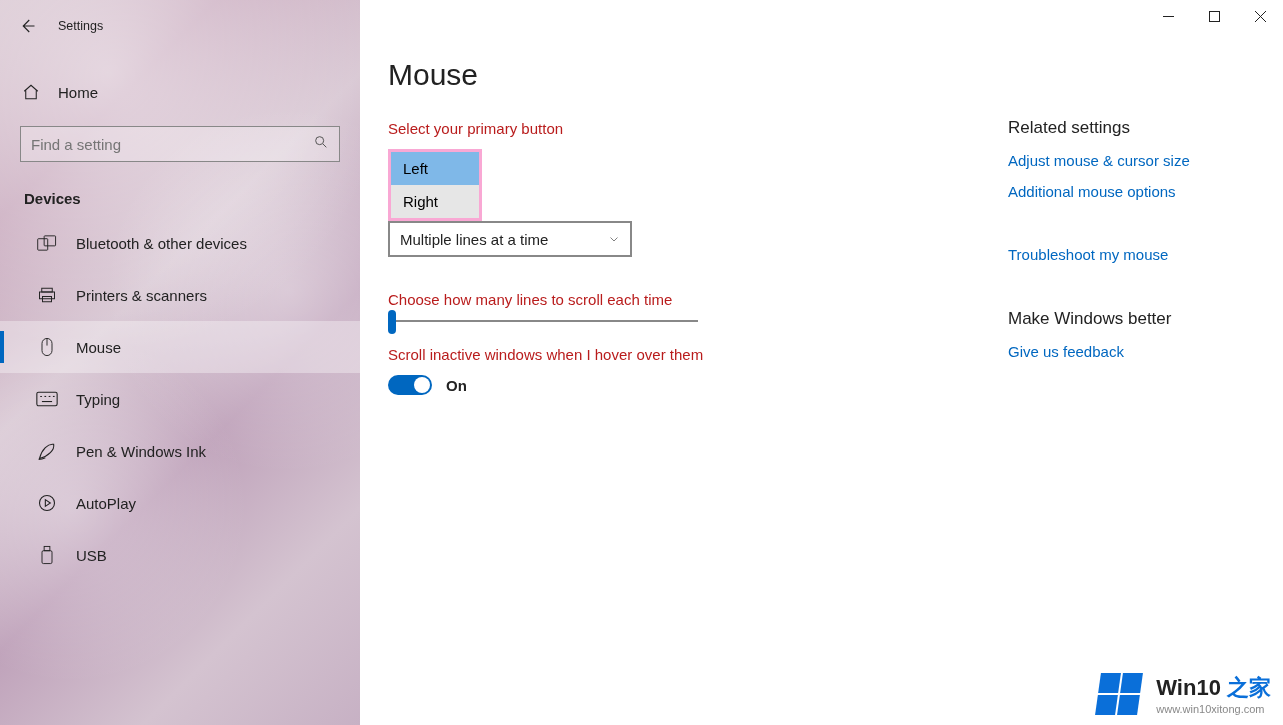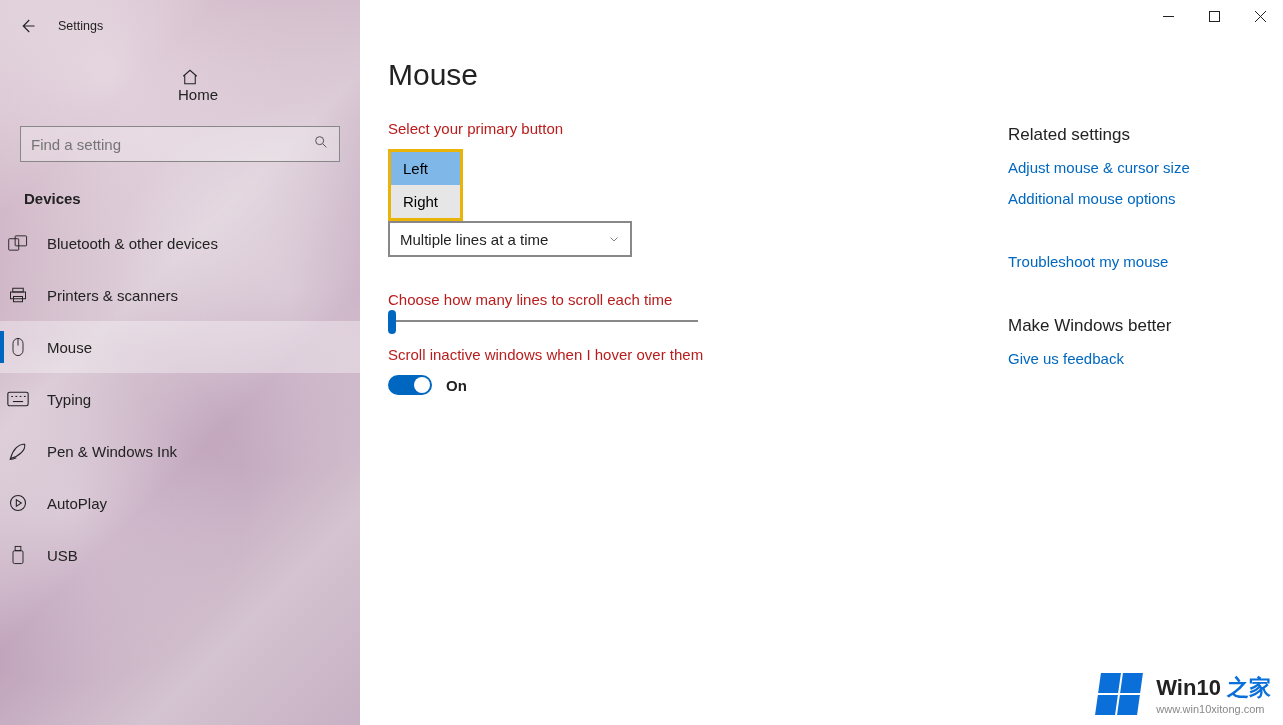--- a/index.html
+++ b/index.html
@@ -27,40 +27,39 @@
 
   .titlebar-left {
     display:flex; align-items:center; height:36px; padding-left:12px;
   }
   .back-arrow { width:30px; height:30px; display:flex; align-items:center; justify-content:center; color:#222; }
   .app-title { font-size:12.5px; color:#222; margin-left:16px; }
 
   .home-row {
     display:flex; align-items:center; height:48px; padding-left:20px; margin-top:24px;
     color:#222;
-    flex-direction:column;
   }
   .home-row .icon { width:22px; display:flex; justify-content:center; }
   .home-row .label { margin-left:16px; font-size:15px; }
 
   .search-wrap { padding: 10px 20px 0 20px; }
   .search-box {
     display:flex; align-items:center; height:36px; border:1px solid #888;
     background: rgba(255,255,255,0.25);
     padding: 0 10px;
   }
   .search-box input {
     flex:1; border:none; outline:none; background:transparent; font-size:15px; color:#555;
   }
   .search-box .sicon { color:#555; }
 
   .category-label { font-size:15px; font-weight:600; color:#222; padding:28px 0 10px 24px; }
 
   .nav-item {
-    display:flex; align-items:center; height:52px; padding-left:7px; color:#222;
+    display:flex; align-items:center; height:52px; padding-left:36px; color:#222;
     position:relative;
   }
   .nav-item .icon { width:22px; display:flex; justify-content:center; }
   .nav-item .label { margin-left:18px; font-size:15px; }
   .nav-item.selected::before {
     content:""; position:absolute; left:0; top:10px; bottom:10px; width:4px; background:#0067c0;
   }
   .nav-item.selected { background: rgba(255,255,255,0.35); }
 
   
@@ -74,21 +73,21 @@
 
   .content-left { flex:0 0 580px; padding-top:48px; }
   .content-right { flex:1; padding-top:100px; padding-left:40px; }
 
   .page-title { font-size:30px; font-weight:400; color:#222; margin-bottom:28px; }
 
   .setting-label { font-size:15px; color:#b91c1c; margin-top:18px; margin-bottom:12px; }
 
   
   .dropdown-popup {
-    width:75px; border:3px solid #eab308; background:#fca5a5; position:relative;
+    width:94px; border:3px solid #f9a8d4; background:#fca5a5; position:relative;
   }
   .dropdown-popup .opt { padding:8px 12px; font-size:15px; background:#e6e6e6; cursor:default;}
   .dropdown-popup .opt.selected { background:#7fb8e8; }
 
   .rollscroll-label { font-size:15px; color:#222; margin-top:6px; margin-bottom:12px; }
 
   .select-box {
     width:244px; height:36px; border:2px solid #888; display:flex; align-items:center;
     justify-content:space-between; padding:0 10px; font-size:15px; color:#222;
   }
@@ -106,21 +105,21 @@
   .toggle {
     width:44px; height:20px; border-radius:10px; background:#0067c0; position:relative;
   }
   .toggle .knob {
     position:absolute; right:2px; top:2px; width:16px; height:16px; border-radius:50%; background:#fff;
   }
   .toggle-label { margin-left:14px; font-size:15px; color:#222;font-weight:bold; }
 
   
   .section-heading { font-size:17px; color:#222; margin-bottom:14px; margin-top:26px; }
-  .section-heading:first-child { margin-top:15px; }
+  .section-heading:first-child { margin-top:8px; }
   .link { font-size:15px; color:#0067c0; margin-bottom:14px; cursor:default; }
   .content-right .group + .group { margin-top:46px; }
 
   
   .watermark {
     position:absolute; right:12px; bottom:10px; display:flex; align-items:center;
     font-family: Arial, sans-serif;
     gap: 8px;
   }
   .watermark .logo {

